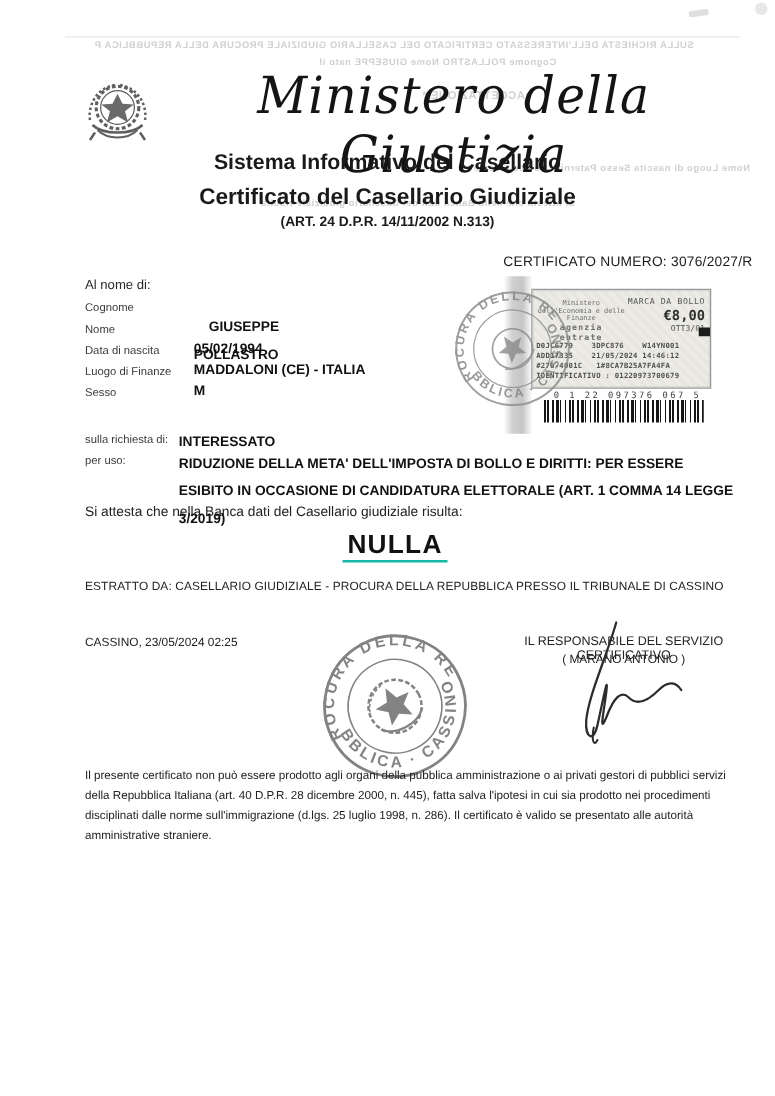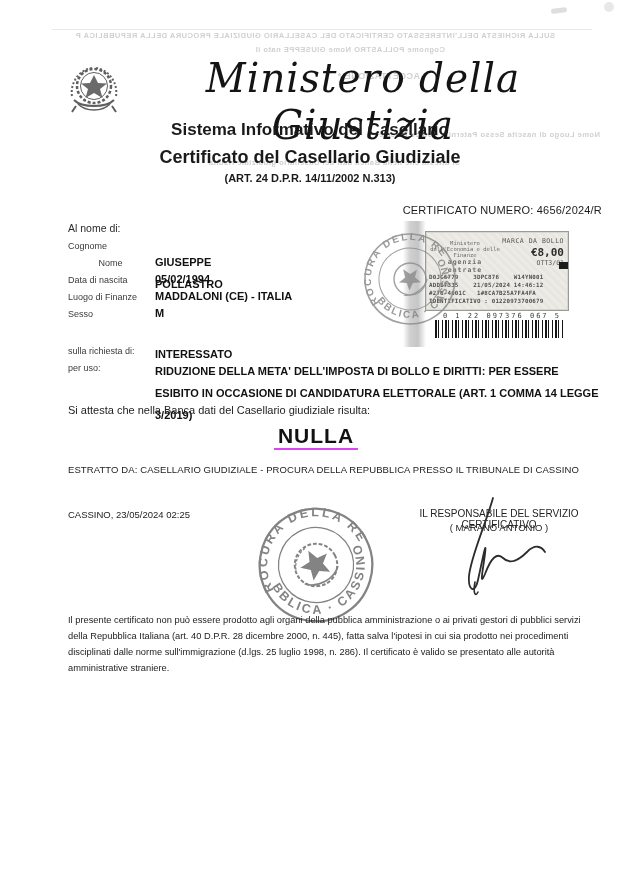--- a/index.html
+++ b/index.html
@@ -23,24 +23,24 @@
   .h-sys{left:60px;top:120px;width:500px;text-align:center;font-size:17px;font-weight:bold;color:#1a1a1a;}
   .h-doc{left:60px;top:147px;width:500px;text-align:center;font-size:18px;font-weight:bold;color:#1a1a1a;}
   .h-art{left:60px;top:172px;width:500px;text-align:center;font-size:11px;font-weight:bold;color:#1a1a1a;}
   .cert-num{left:250px;top:204px;width:352px;text-align:right;font-size:11px;color:#1c1c1c;letter-spacing:.2px;}
   
   .intro{left:68px;top:222px;font-size:10.5px;color:#2a2a2a;}
   .f-label{left:68px;width:85px;font-size:9px;color:#3a3a3a;}
   .f-value{left:155px;width:300px;font-size:11px;font-weight:bold;color:#111;}
   
   .r-label{left:68px;width:85px;font-size:9px;color:#3a3a3a;}
-  .r-value{left:155px;width:445px;font-size:11px;font-weight:bold;color:#111;line-height:22px;}
+  .r-value{left:143px;width:445px;font-size:11px;font-weight:bold;color:#111;line-height:22px;}
   .attest{left:68px;top:404px;width:500px;font-size:11px;color:#222;}
   .nulla{left:60px;top:424px;width:512px;text-align:center;font-size:21px;font-weight:bold;letter-spacing:1px;color:#111;}
-  .nulla span{border-bottom:2px solid #d946ef;padding:0 4px 1px 4px;}
+  .nulla span{border-bottom:2px solid #14b8a6;padding:0 4px 1px 4px;}
   .estratto{left:68px;top:464px;width:540px;font-size:9.5px;color:#222;letter-spacing:.1px;}
   
   .place-date{left:68px;top:509px;font-size:9.5px;color:#222;}
   .signer-role{left:390px;top:508px;width:218px;text-align:center;font-size:10px;color:#222;}
   .signer-name{left:390px;top:522px;width:218px;text-align:center;font-size:9.5px;color:#222;}
   
   .bollo{
     left:425px;top:231px;width:142px;height:78px;
     background:repeating-linear-gradient(45deg,#ecebe6 0 3px,#e7e6e0 3px 6px);
     border:1px solid #9a9a9a;box-shadow:0 0 0 1px #d7d7d2 inset;
@@ -89,27 +89,27 @@
       <path d="M20 48 C 28 56, 44 56, 52 48" stroke-width="1.5"></path>
       <path d="M18 50 l-4 6 M54 50 l4 6" stroke-width="2"></path>
     </g>
   </svg>
 </div>
 
 <div class="abs script-title">Ministero della Giustizia</div>
 <div class="abs h-sys">Sistema Informativo del Casellario</div>
 <div class="abs h-doc">Certificato del Casellario Giudiziale</div>
 <div class="abs h-art">(ART. 24 D.P.R. 14/11/2002 N.313)</div>
-<div class="abs cert-num">CERTIFICATO NUMERO: 4656/2024/R</div>
+<div class="abs cert-num">CERTIFICATO NUMERO: 3076/2027/R</div>
 
 <div class="abs intro">Al nome di:</div>
 <div class="abs f-label" style="top:241px;">Cognome</div>
 <div class="abs f-value" style="top:239px;margin-top:39px;">POLLASTRO</div>
-<div class="abs f-label" style="top:258px;text-align:center;">Nome</div>
-<div class="abs f-value" style="top:256px;">GIUSEPPE</div>
+<div class="abs f-label" style="top:258px;">Nome</div>
+<div class="abs f-value" style="top:256px;margin-left:12px;">GIUSEPPE</div>
 <div class="abs f-label" style="top:275px;">Data di nascita</div>
 <div class="abs f-value" style="top:273px;">05/02/1994</div>
 <div class="abs f-label" style="top:292px;">Luogo di Finanze</div>
 <div class="abs f-value" style="top:290px;">MADDALONI (CE) - ITALIA</div>
 <div class="abs f-label" style="top:309px;">Sesso</div>
 <div class="abs f-value" style="top:307px;">M</div>
 
 <div class="abs bollo">
   <div class="abs min">Ministero dell'Economia e delle Finanze</div>
   <div class="abs age">agenzia entrate</div>

